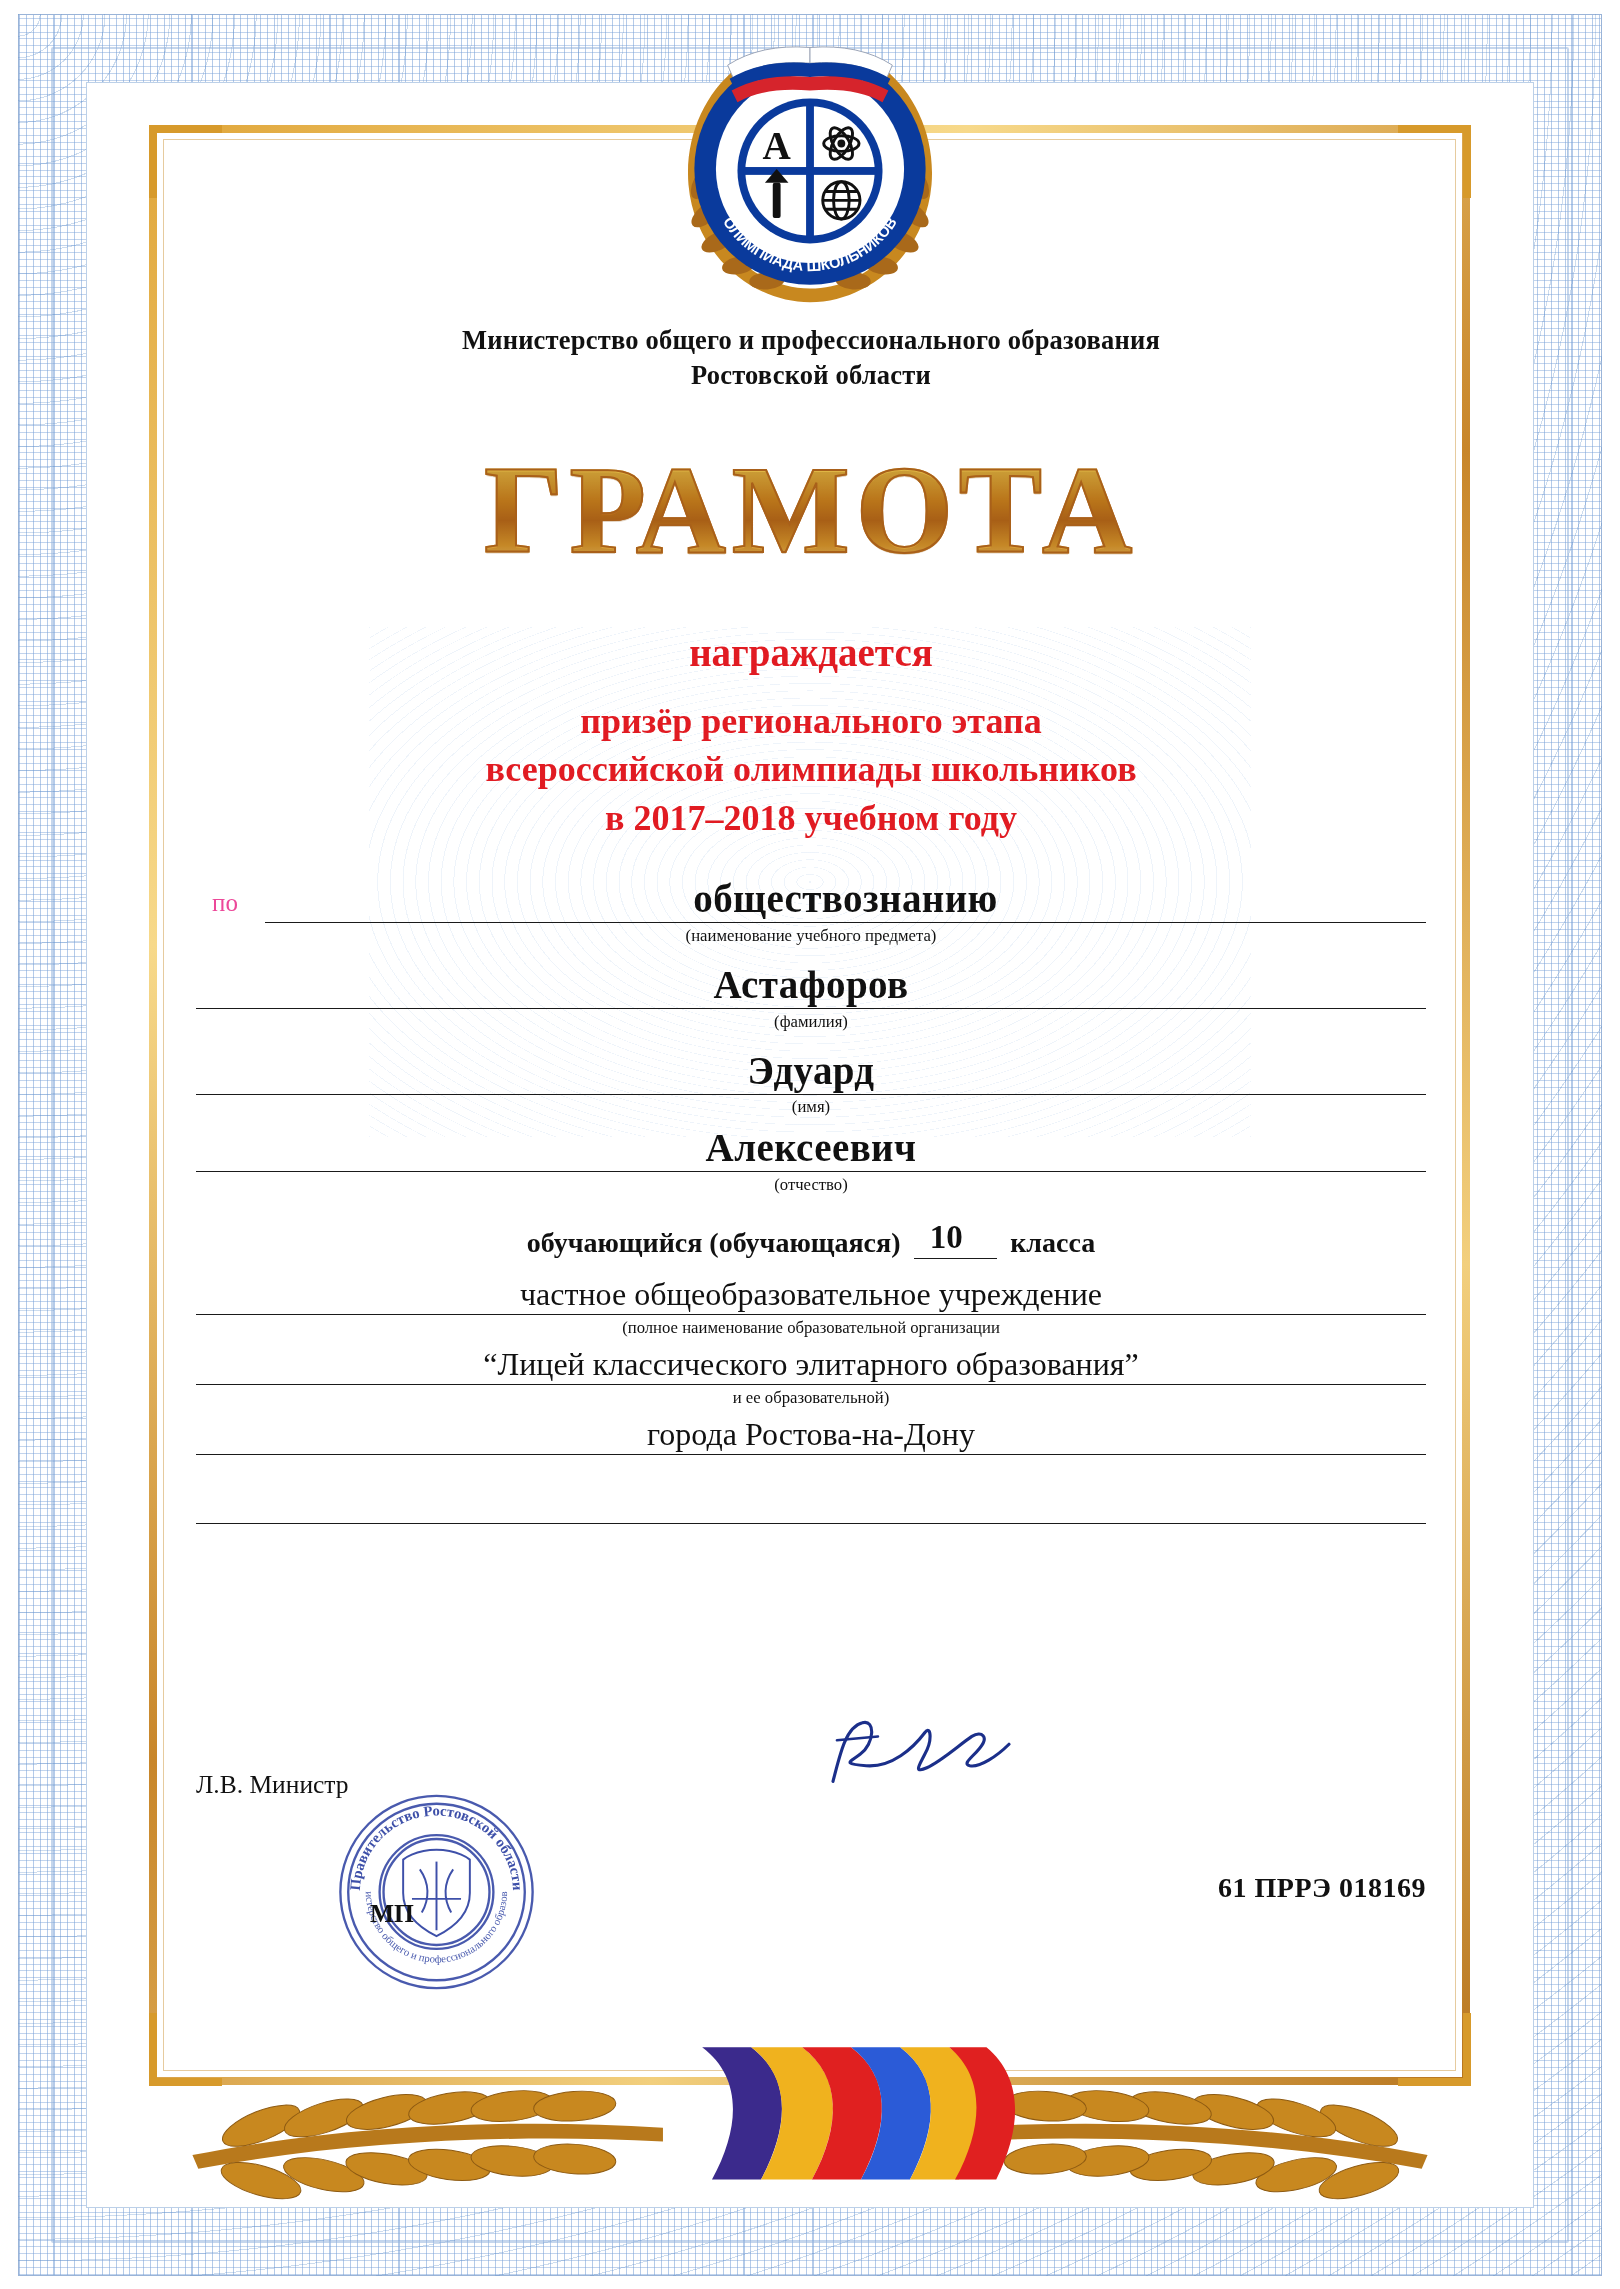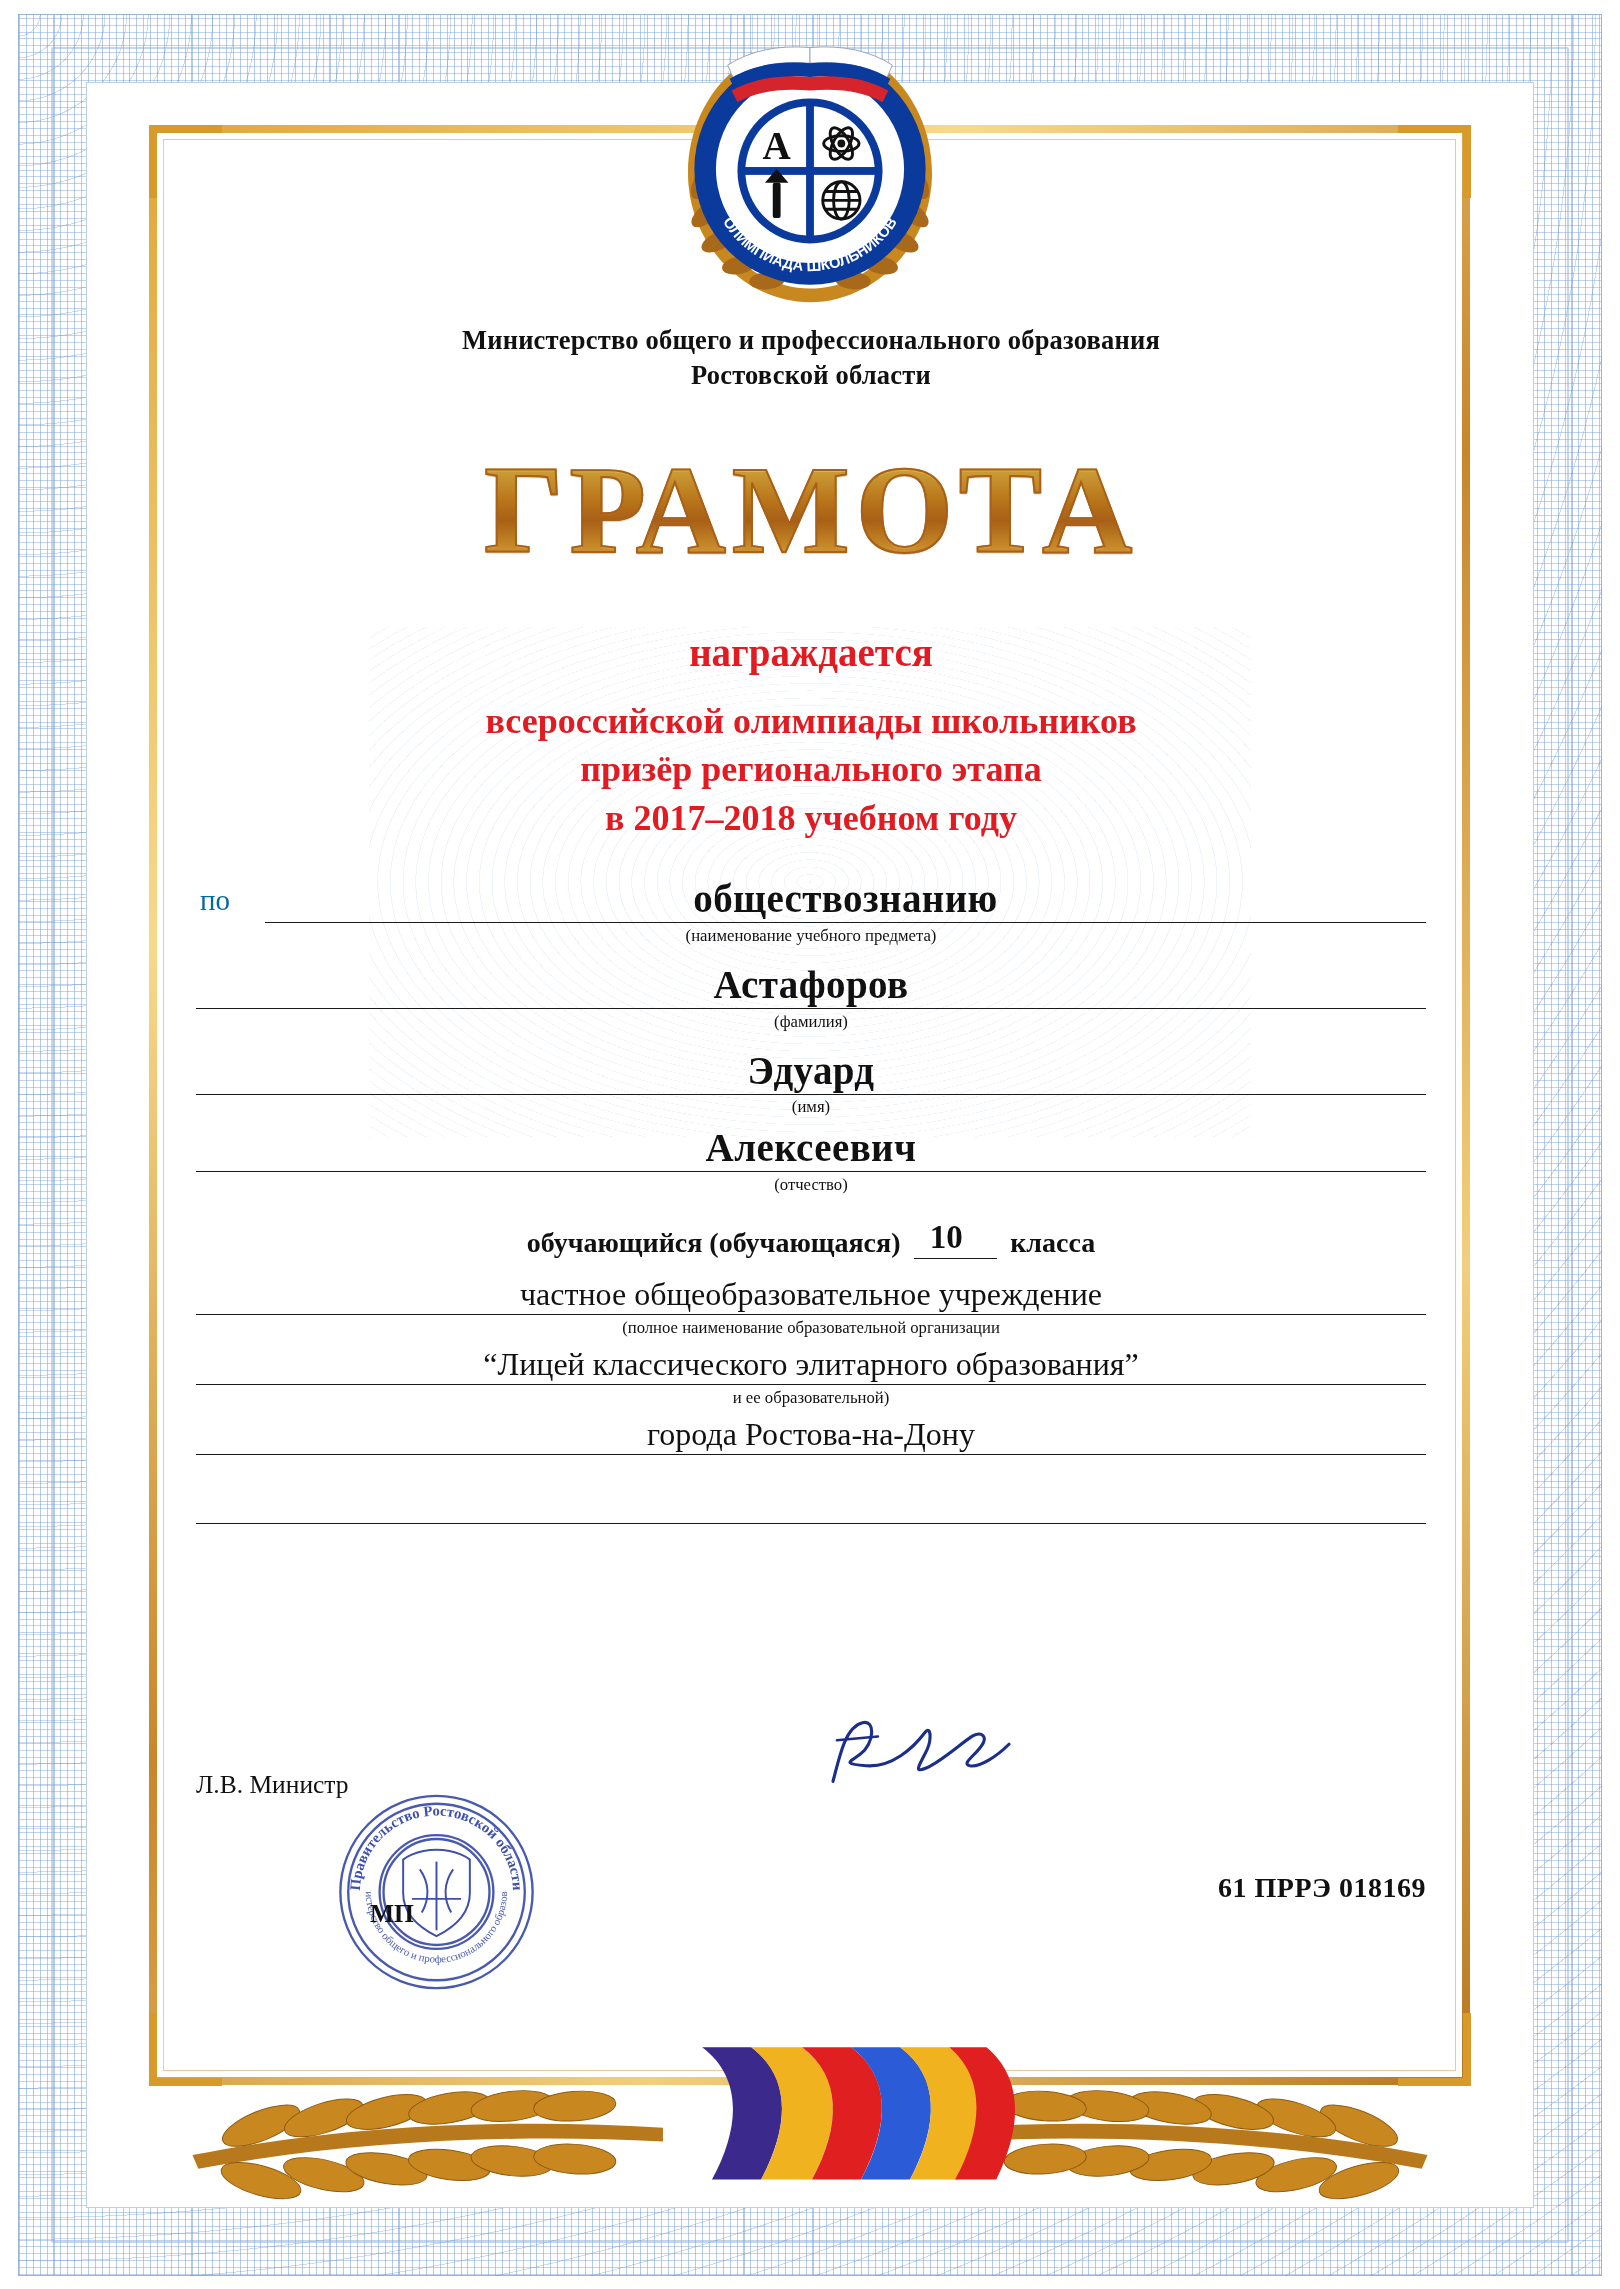--- a/index.html
+++ b/index.html
@@ -163,24 +163,24 @@
     text-align: left;
   }
   .row {
     position: relative;
     display: flex;
     align-items: flex-end;
     justify-content: center;
   }
   .row-label-left {
     position: absolute;
-    left: 4px;
+    left: 16px;
     bottom: 6.9px;
-    font-size: 29px;
-    color: #0369a1;
+    font-size: 25px;
+    color: #ec4899;
   }
   .line {
     flex: 1;
     border-bottom: 1.6px solid #1a1a1a;
     text-align: center;
     padding-bottom: 1px;
   }
   .line.indent { margin-left: 69px; }
   .value-big {
     font-size: 39px;
@@ -400,22 +400,22 @@
     <div class="ministry">
       <div>Министерство общего и профессионального образования</div>
       <div>Ростовской области</div>
     </div>
 
     <div class="title-gramota">ГРАМОТА</div>
 
     <div class="award-word">награждается</div>
 
     <div class="award-lines">
+      <div>призёр регионального этапа</div>
       <div>всероссийской олимпиады школьников</div>
-      <div>призёр регионального этапа</div>
       <div>в 2017–2018 учебном году</div>
     </div>
 
     <div class="fields">
 
       <div class="row">
         <span class="row-label-left">по</span>
         <span class="line indent">
           <span class="value-big">обществознанию</span>
         </span>

